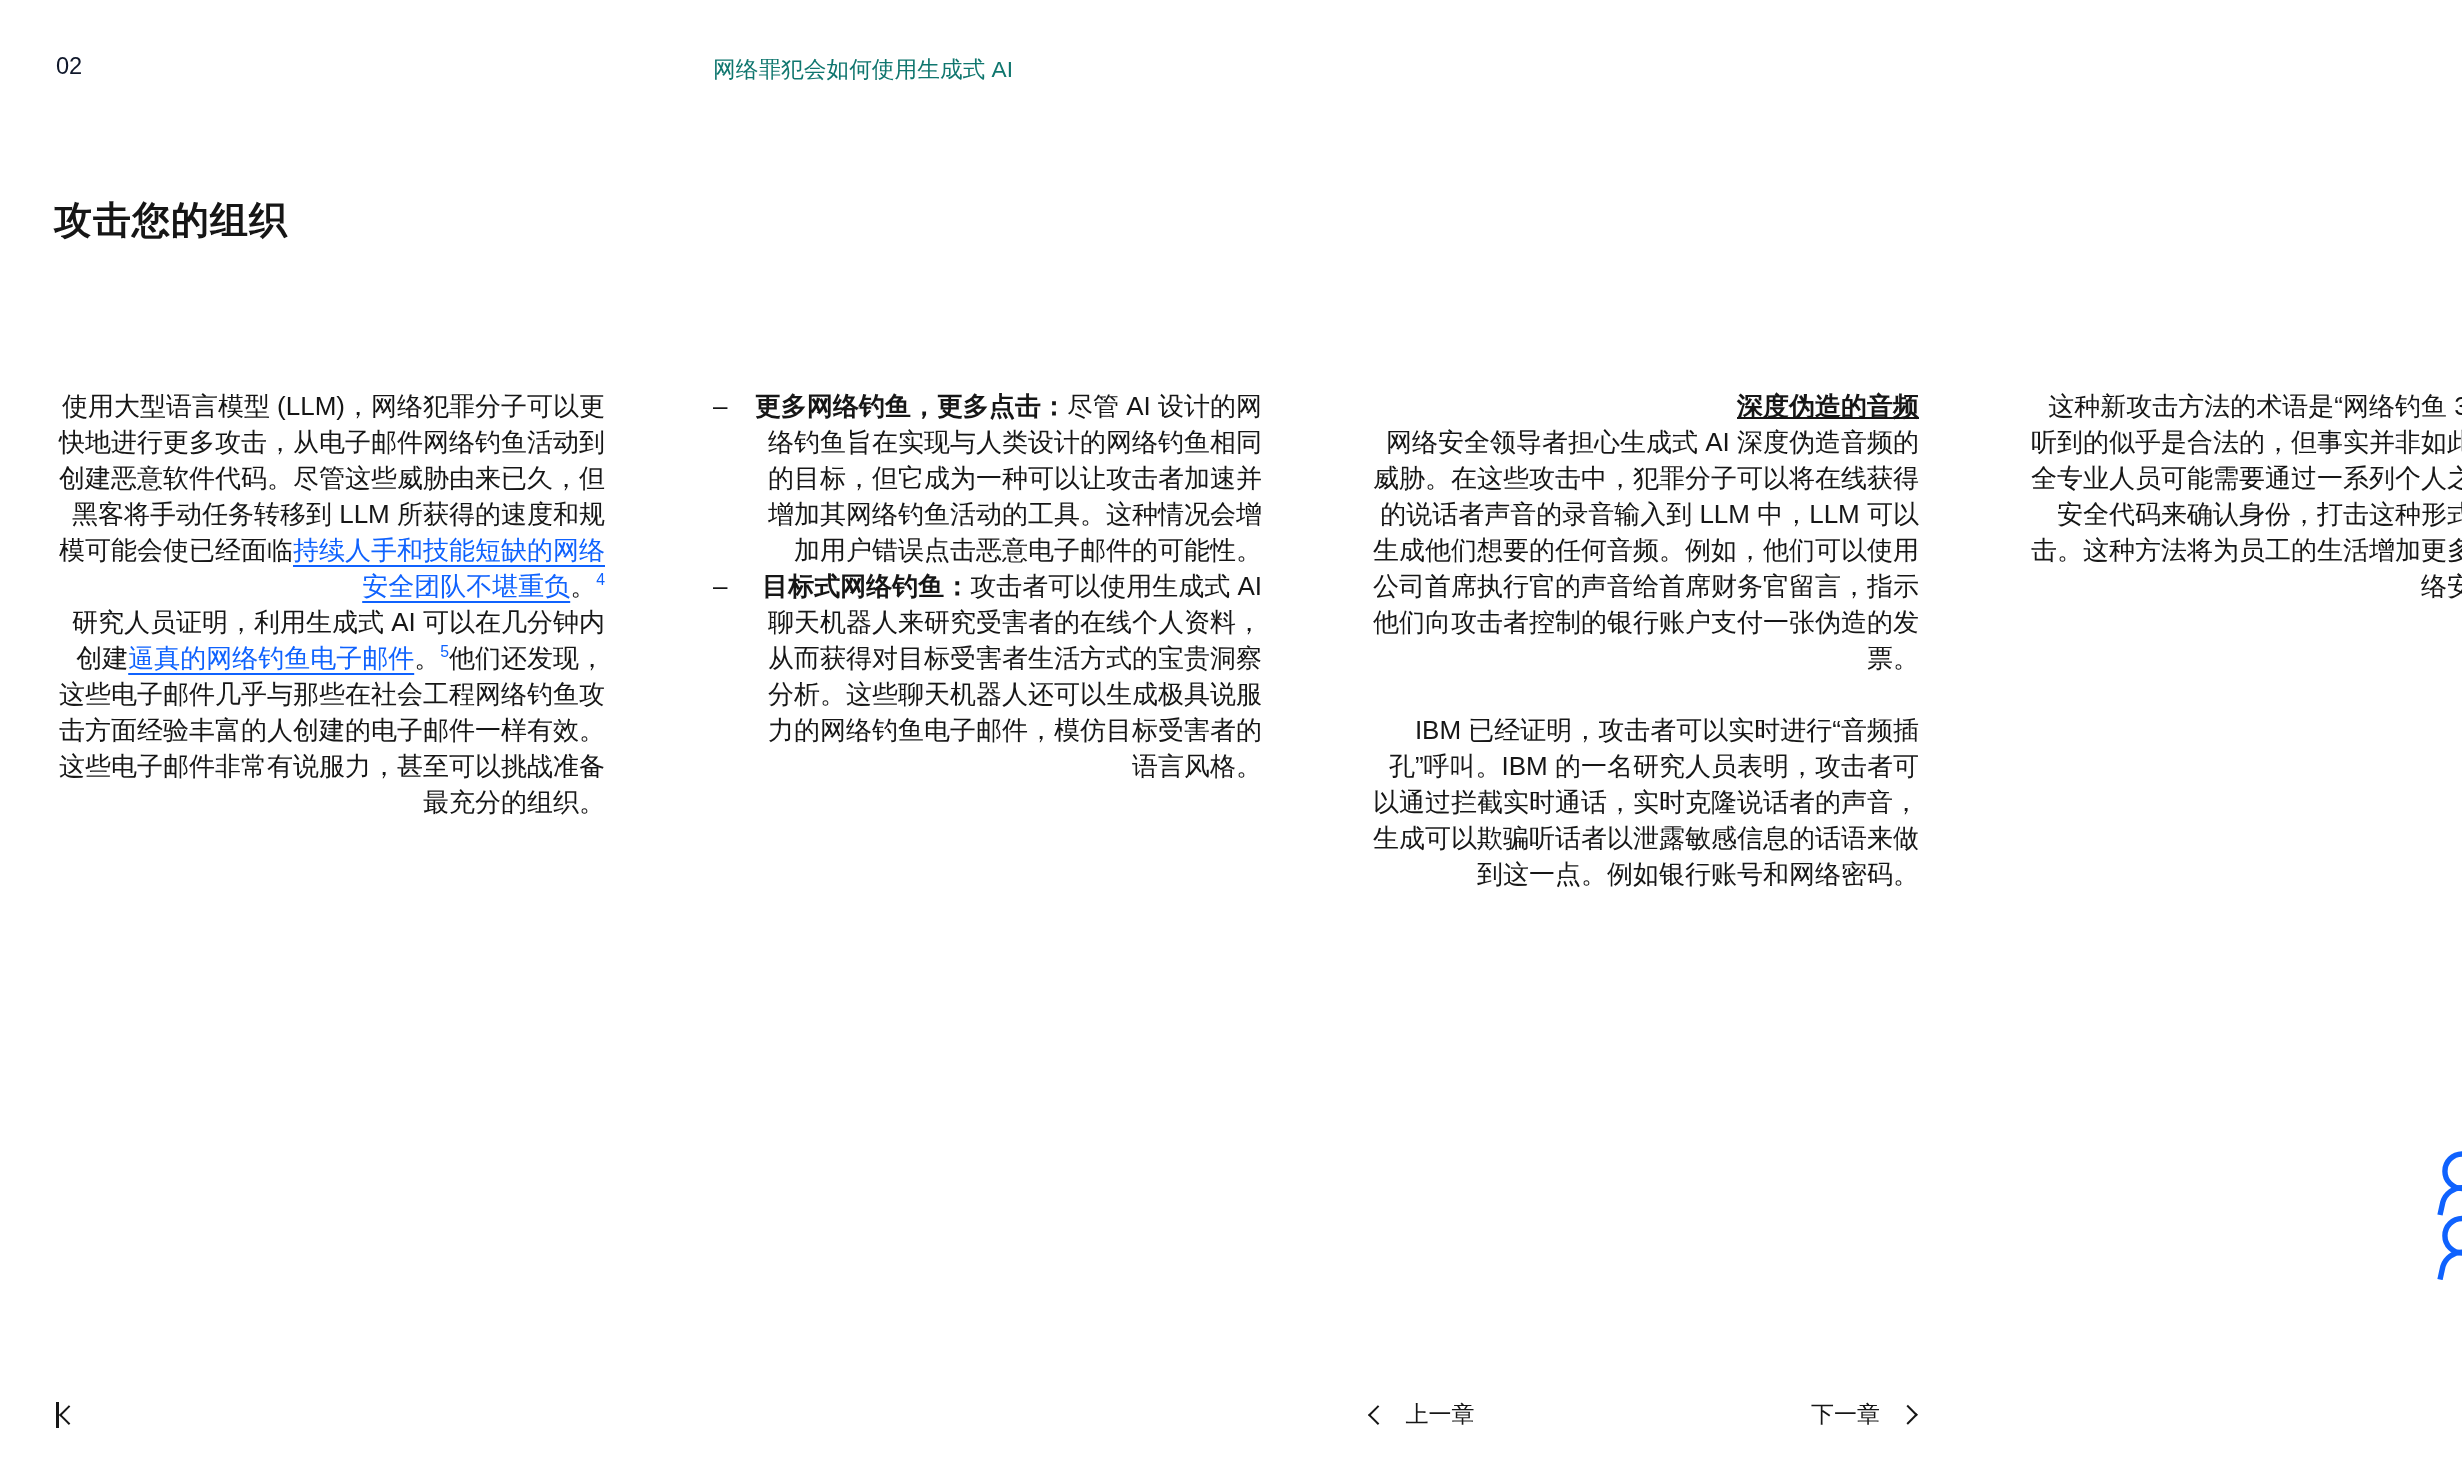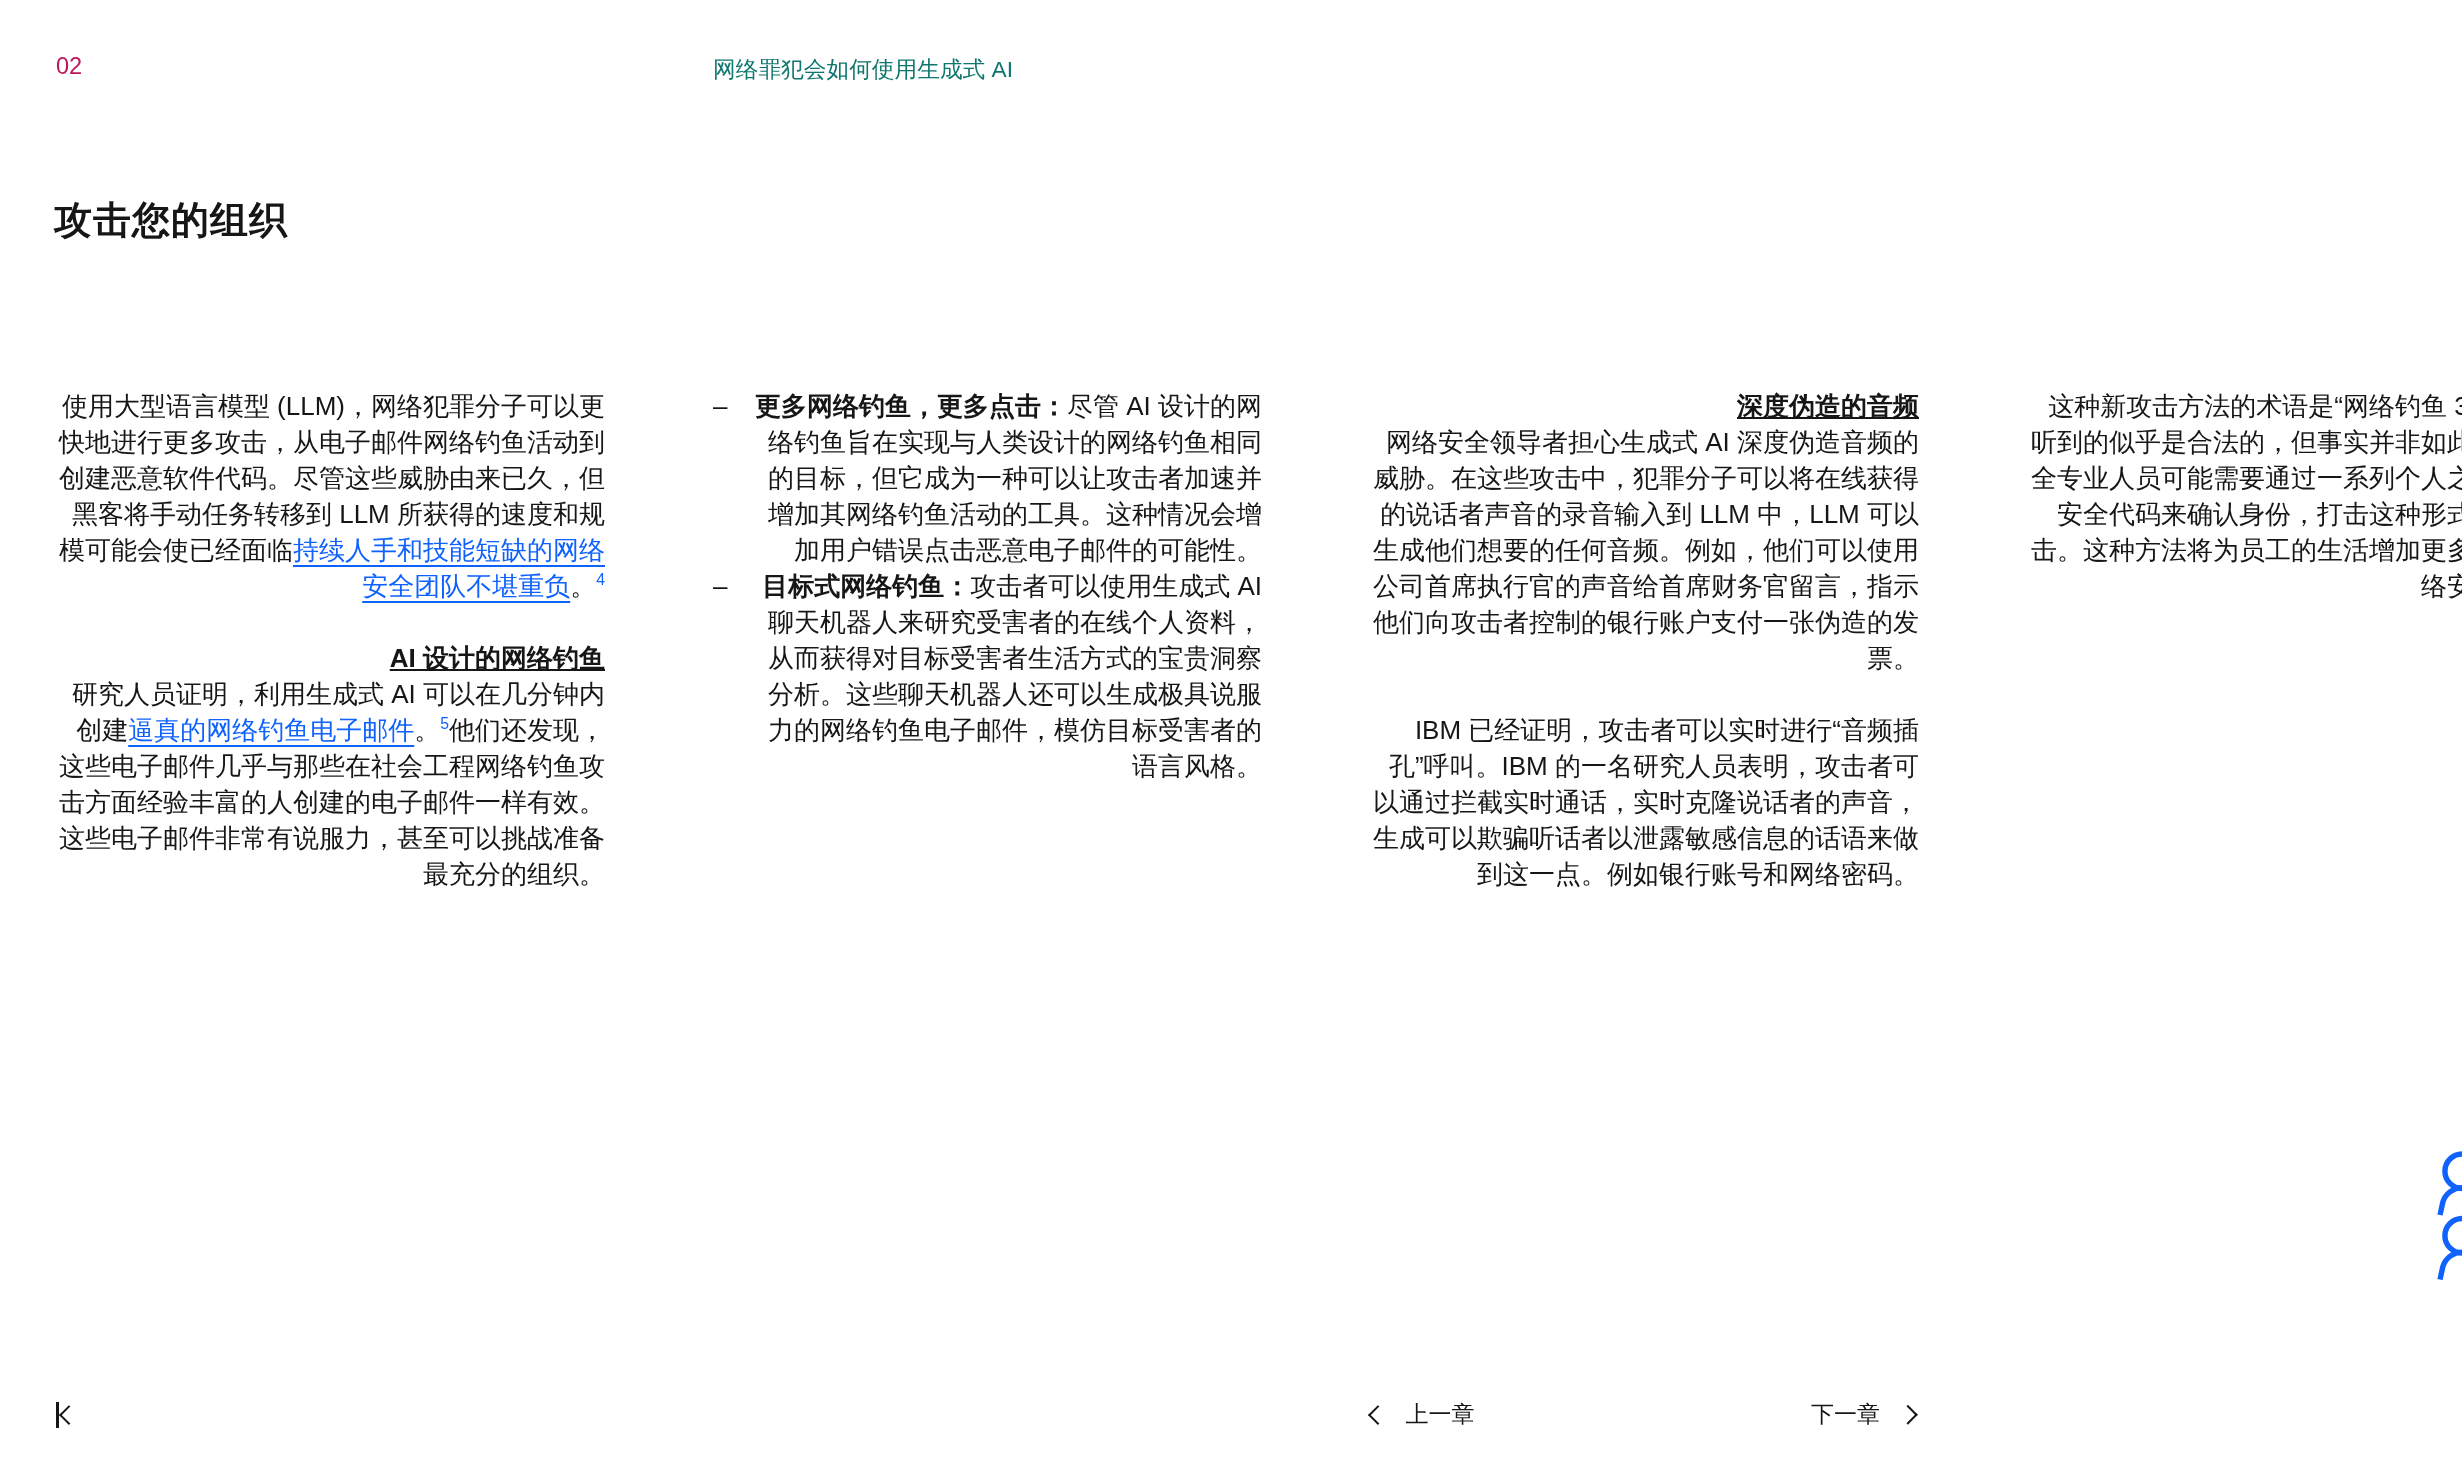--- a/index.html
+++ b/index.html
@@ -2,21 +2,21 @@
 <html style="font-size:7.9px"><head>
 <meta charset="utf-8">
 <style>
   html,body{margin:0;padding:0;background:#ffffff;}
   .page{
     position:relative;width:2626px;height:1477px;background:#ffffff;
     font-family:"Liberation Sans","DejaVu Sans",sans-serif;color:#161616;
     overflow:hidden;
   }
   
-  .header-num{position:absolute;left:56px;top:53px;font-size:23.6px;color:#be185d;}
+  .header-num{position:absolute;left:56px;top:53px;font-size:23.6px;color:#0f172a;}
   .header-title{position:absolute;left:713px;top:54px;font-size:22.7px;color:#0f766e;}
   
   .section-title{position:absolute;left:54px;top:195px;font-size:38px;font-weight:700;letter-spacing:1px;}
   
   .col{position:absolute;top:388px;width:549px;font-size:26px;line-height:36px;text-align:right;}
   .col1{left:56px;}
   .col2{left:713px;}
   .col3{left:1370px;}
   .col4{left:2028px;}
   .h{font-weight:bold;text-decoration:underline;}
@@ -46,21 +46,20 @@
 
 <div class="page">
 
   <div class="header-num">02</div>
   <div class="header-title">网络罪犯会如何使用生成式 AI</div>
 
   <div class="section-title">攻击您的组织</div>
 
   <div class="col col1">
     <div><span>使用大型语言模型 (LLM)，网络犯罪分子可以更快地进行更多攻击，从电子邮件网络钓鱼活动到创建恶意软件代码。尽管这些威胁由来已久，但黑客将手动任务转移到 LLM 所获得的速度和规模可能会使已经面临</span><a class="link">持续人手和技能短缺的网络安全团队不堪重负</a><span>。</span><sup class="fn">4</sup></div>
-    <div class="h gap">AI 设计的网络钓鱼</div>
     <div><span>研究人员证明，利用生成式 AI 可以在几分钟内创建</span><a class="link">逼真的网络钓鱼电子邮件</a><span>。</span><sup class="fn">5</sup><span>他们还发现，这些电子邮件几乎与那些在社会工程网络钓鱼攻击方面经验丰富的人创建的电子邮件一样有效。这些电子邮件非常有说服力，甚至可以挑战准备最充分的组织。</span></div>
   </div>
 
   <div class="col col2">
     <div class="bullet">
       <span class="dash">–</span><span class="lead">更多网络钓鱼，更多点击：</span><span>尽管 AI 设计的网络钓鱼旨在实现与人类设计的网络钓鱼相同的目标，但它成为一种可以让攻击者加速并增加其网络钓鱼活动的工具。这种情况会增加用户错误点击恶意电子邮件的可能性。</span>
     </div>
     <div class="bullet">
       <span class="dash">–</span><span class="lead">目标式网络钓鱼：</span><span>攻击者可以使用生成式 AI 聊天机器人来研究受害者的在线个人资料，从而获得对目标受害者生活方式的宝贵洞察分析。这些聊天机器人还可以生成极具说服力的网络钓鱼电子邮件，模仿目标受害者的语言风格。</span>
     </div>

